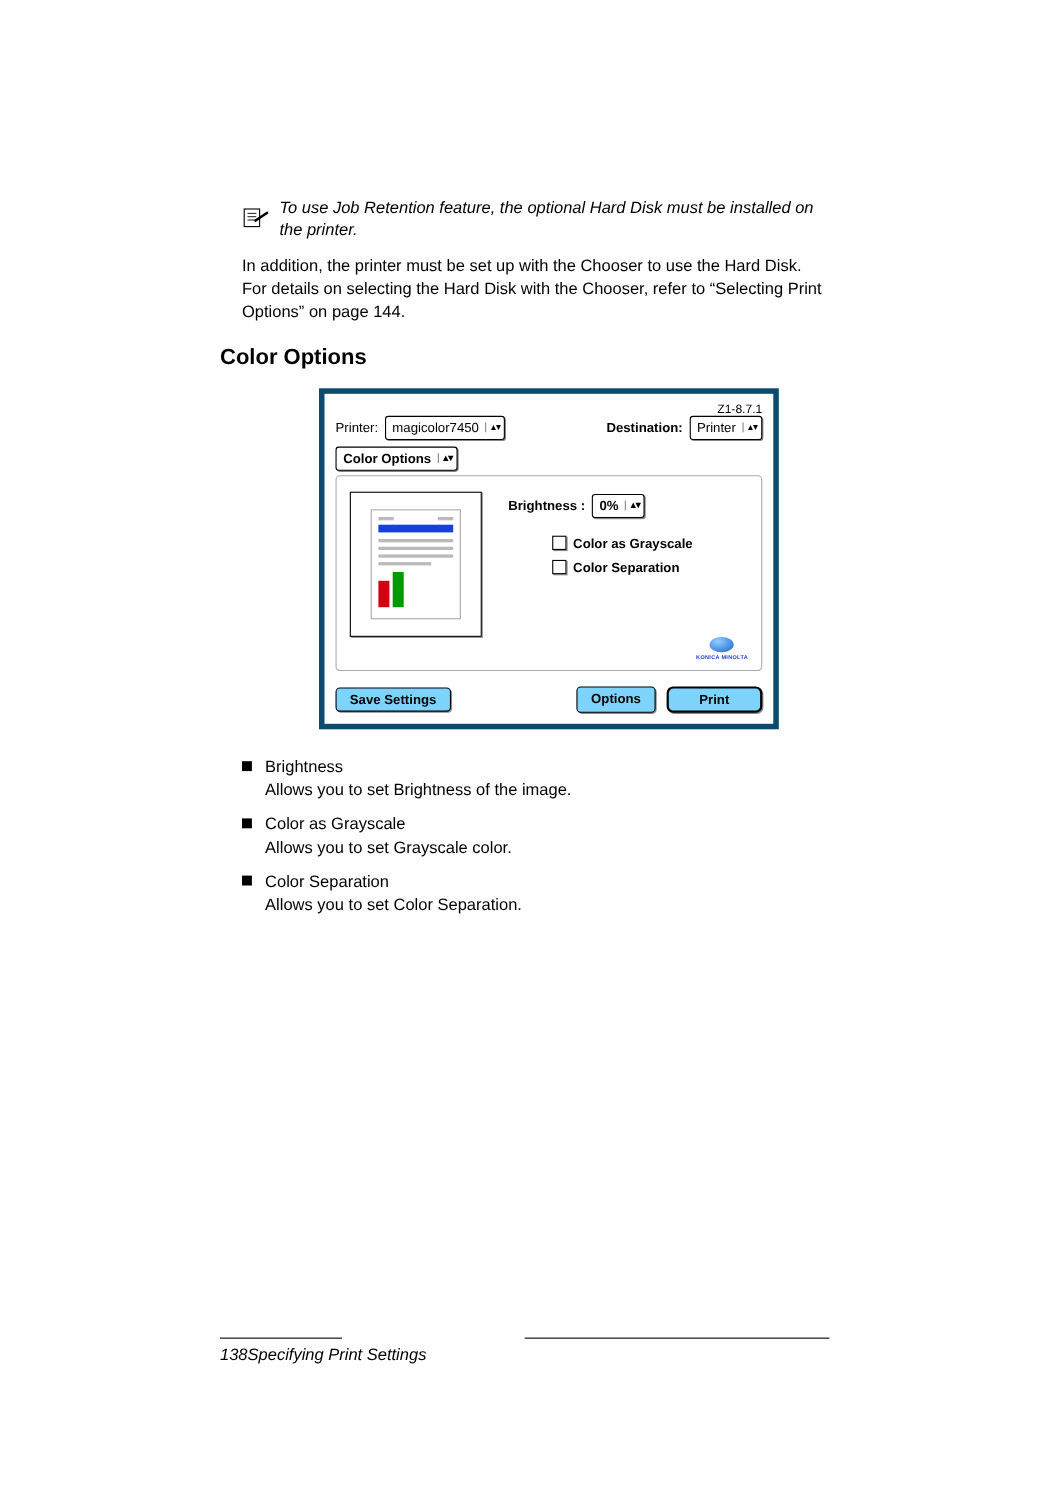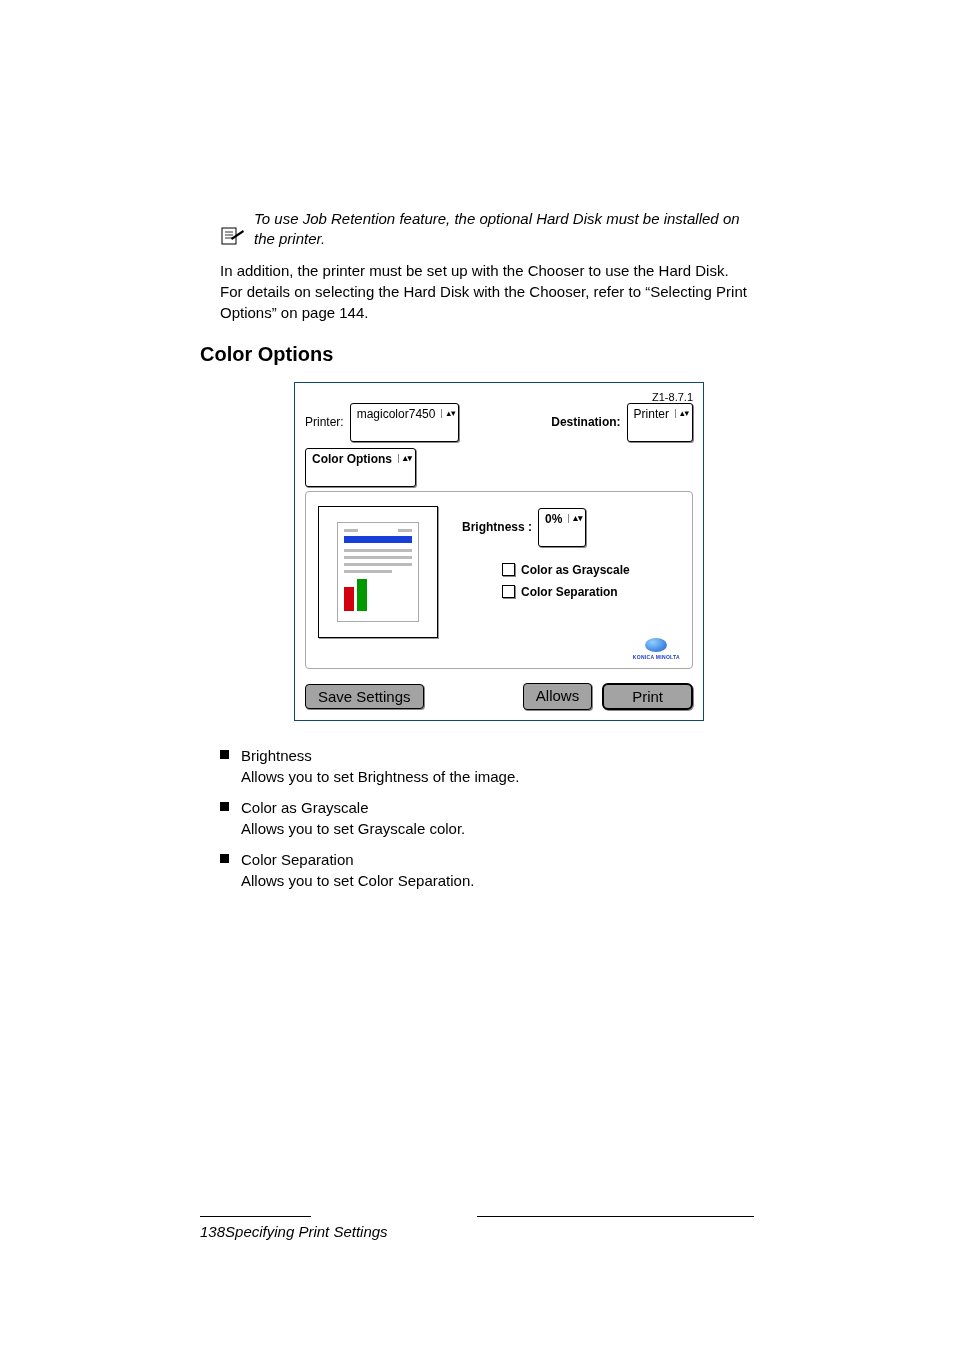--- a/index.html
+++ b/index.html
@@ -11,24 +11,23 @@
     width: 954px;
     height: 1350px;
     position: relative;
   }
   .page {
     padding: 180px 200px 0 200px;
     box-sizing: border-box;
   }
   .note-row {
     display: flex;
-    align-items: flex-end;
+    align-items: center;
     margin-left: 20px;
     margin-bottom: 10px;
-    margin-top: 29px;
   }
   .note-icon {
     flex: 0 0 auto;
     margin-right: 8px;
   }
   .note-text {
     font-style: italic;
     font-size: 15px;
     line-height: 1.35;
   }
@@ -42,21 +41,21 @@
     font-weight: bold;
     margin: 20px 0 16px 0;
   }
   .dialog-wrap {
     display: flex;
     justify-content: center;
     margin-bottom: 24px;
   }
   .dialog {
     width: 408px;
-    border: 1px solid #0c4a6e;
+    border: 5px solid #0c4a6e;
     background: #fff;
     font-family: "Chicago", "Charcoal", Arial, sans-serif;
     font-size: 12px;
     margin-left: 44px;
   }
   .dialog-inner {
     padding: 8px 10px 10px 10px;
   }
   .dlg-row1 {
     display: flex;
@@ -77,21 +76,21 @@
   }
   .version {
     font-size: 11px;
   }
   .select {
     display: inline-flex;
     align-items: center;
     border: 1px solid #000;
     border-radius: 3px;
     background: #fff;
-    padding: 1px 3px 18px 6px;
+    padding: 1px 3px 1px 6px;
     font-size: 12px;
     height: 18px;
     box-shadow: 1px 1px 0 #888;
   }
   .select .arrow {
     border-left: 1px solid #888;
     padding-left: 4px;
     margin-left: 6px;
     font-size: 9px;
     line-height: 1;
@@ -186,23 +185,23 @@
   .dlg-bottom {
     display: flex;
     justify-content: space-between;
     align-items: center;
     margin-top: 14px;
   }
   .btn {
     border: 1px solid #000;
     border-radius: 4px;
     padding: 3px 12px;
-    font-size: 15px;
-    font-weight: normal;
-    background: #a3a3a3;
+    font-size: 12px;
+    font-weight: bold;
+    background: #7dd3fc;
     box-shadow: 1px 1px 0 #888;
   }
   .btn.default {
     border-width: 2px;
     border-radius: 6px;
     padding: 3px 28px;
   }
   .btn-group {
     display: flex; gap: 10px;
   }
@@ -333,21 +332,21 @@
           </div>
           <div class="logo">
             <div class="oval"></div>
             <div>KONICA MINOLTA</div>
           </div>
         </div>
 
         <div class="dlg-bottom">
           <span class="btn">Save Settings</span>
           <span class="btn-group">
-            <span class="btn">Allows</span>
+            <span class="btn">Options</span>
             <span class="btn default">Print</span>
           </span>
         </div>
 
       </div>
     </div>
   </div>
 
   <div class="bullet-list">
     <div class="bullet-item">

